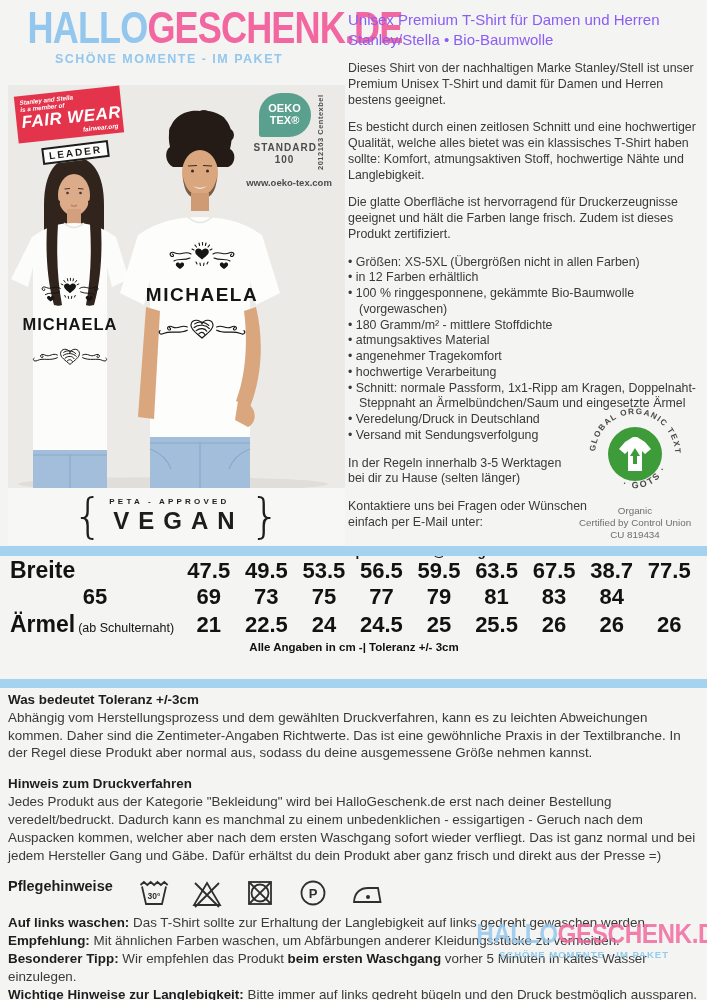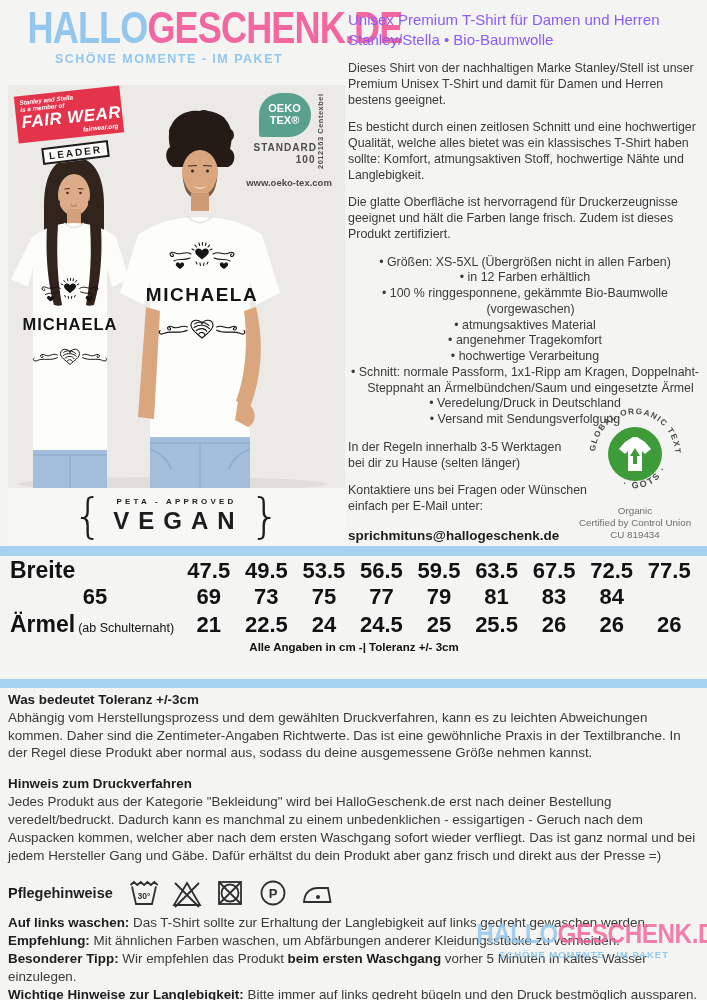--- a/index.html
+++ b/index.html
@@ -9,71 +9,71 @@
   .logo{position:absolute;left:2px;top:8px;width:334px;text-align:center;line-height:1;}
   .logo-main{display:inline-block;font-size:41px;font-weight:800;letter-spacing:-1px;
              transform:scaleX(.88) scaleY(1.08);transform-origin:center;white-space:nowrap;}
   .logo-blue{color:#93c7ee;} .logo-pink{color:#f2679f;}
   .logo-tag{margin-top:4px;font-size:12.5px;font-weight:700;letter-spacing:1.5px;color:#93c7ee;}
   
   .desc{position:absolute;left:348px;top:10px;width:354px;font-size:12.4px;line-height:1.27;color:#3a3a3a;}
   .desc .title{font-weight:400;font-size:15px;line-height:1.3;margin-bottom:12px;color:#8b5cf6;}
   .desc p{margin:0 0 12px 0;}
   .bullets{margin-bottom:12px;}
-  .bullet{padding-left:11px;text-indent:-11px;text-align:center;}
+  .bullet{padding-left:11px;text-indent:-11px;}
   .bullet::before{content:"• ";}
   .delivery,.contact{margin-bottom:12px;}
   .email{font-size:13.5px;font-weight:700;color:#1d1d1d;}
   
   .photo{position:absolute;left:8px;top:85px;width:337px;height:403px;background:#eceae7;}
   .photo svg{display:block;}
   .fairwear{position:absolute;left:8px;top:6px;width:110px;}
   .fw-box{background:#e4344b;color:#fff;transform:rotate(-6deg);width:96px;padding:3px 5px 4px 5px;}
   .fw-member{font-size:6.3px;font-style:italic;font-weight:700;line-height:1.15;}
   .fw-title{font-size:17px;font-weight:800;font-style:italic;letter-spacing:.5px;line-height:1;margin-top:1px;white-space:nowrap;}
   .fw-url{display:block;text-align:right;font-size:6.3px;font-style:italic;font-weight:700;margin-top:1px;}
   .fw-leader{display:inline-block;margin:6px 0 0 26px;transform:rotate(-7deg);background:#fdfdfb;
              border:2px solid #1c1c1c;color:#1c1c1c;font-size:10px;font-weight:800;letter-spacing:2px;
              padding:1px 5px;}
   .oeko{position:absolute;right:6px;top:8px;width:100px;text-align:center;color:#4c4c4c;}
-  .oeko-row{display:flex;align-items:flex-start;justify-content:center;gap:0;text-align:right;}
+  .oeko-row{display:flex;align-items:flex-start;justify-content:center;gap:0;}
   .oeko-left{width:62px;}
   .oeko-drop{width:52px;height:44px;margin:0 auto;background:#5aa08e;border-radius:24px 24px 24px 3px;
              display:flex;flex-direction:column;align-items:center;justify-content:center;
              color:#fff;font-weight:700;font-size:11px;line-height:1.05;}
   .oeko-standard{margin-top:5px;font-size:10px;font-weight:700;letter-spacing:1px;line-height:1.15;}
   .oeko-vert{writing-mode:vertical-rl;transform:rotate(180deg);font-size:7.5px;font-weight:700;
              letter-spacing:.5px;height:78px;}
   .oeko-url{margin-top:6px;font-size:9.5px;font-weight:700;}
   
   .vegan-strip{position:absolute;left:8px;top:488px;width:337px;height:57px;background:#f7f7f5;
                display:flex;align-items:center;justify-content:center;}
   .vegan{display:flex;align-items:center;gap:6px;color:#1d1d1d;}
   .brace{font-family:"DejaVu Sans",sans-serif;font-size:48px;font-weight:300;line-height:.8;}
-  .vegan-mid{text-align:center;}
+  .vegan-mid{text-align:left;}
   .peta{font-size:8px;font-weight:700;letter-spacing:3.2px;}
   .vegan-word{font-size:24px;font-weight:700;letter-spacing:9px;margin-top:1px;text-indent:4px;}
   
   .gots{position:absolute;left:576px;top:404px;width:118px;text-align:center;}
   .gots-lines{font-size:9.8px;line-height:1.22;color:#6e6e6e;margin-top:1px;}
   
   .bar{position:absolute;left:0;width:707px;background:#a5d3ef;}
   .bar1{top:546px;height:10px;} .bar2{top:679px;height:9px;}
   
   .sizetable{position:absolute;left:10px;top:557px;width:688px;color:#121212;}
   .strow{display:grid;grid-template-columns:170px repeat(9,1fr);align-items:baseline;height:27px;}
   .stlabel{font-size:23px;font-weight:700;}
   .stsub{font-size:12.5px;font-weight:400;margin-left:3px;}
   .stcell{font-size:22px;font-weight:700;text-align:center;}
   .stfooter{text-align:center;font-size:11.5px;font-weight:700;margin-top:3px;color:#111;}
   
   .bottom{position:absolute;left:8px;top:691px;width:692px;font-size:13.4px;line-height:1.33;color:#3a3a3a;}
   .sec-h{font-weight:700;color:#1e1e1e;}
   .sec-b{margin:0 0 13px 0;}
-  .care-row{display:flex;align-items:center;gap:11px;margin:2px 0 5px 0;}
+  .care-row{display:flex;align-items:flex-start;gap:21px;margin:2px 0 5px 0;}
   .care-label{font-size:14.5px;font-weight:700;color:#1e1e1e;margin-right:4px;}
   .note b{color:#1e1e1e;}
   
   .watermark{position:absolute;left:462px;top:921px;width:244px;text-align:center;opacity:.83;pointer-events:none;line-height:1;}
   .wm-main{display:inline-block;font-size:27px;font-weight:800;letter-spacing:-.5px;transform:scaleX(.9);white-space:nowrap;}
   .wm-tag{margin-top:2px;font-size:9.5px;font-weight:700;letter-spacing:1px;color:#7fc3ea;}
 </style>
 </head>
 <body>
 
@@ -214,20 +214,21 @@
       <div>Unisex Premium T-Shirt für Damen und Herren</div>
       <div>Stanley/Stella • Bio-Baumwolle</div>
     </div>
     <p>Dieses Shirt von der nachhaltigen Marke Stanley/Stell ist unser Premium Unisex T-Shirt und damit für Damen und Herren bestens geeignet.</p>
     <p>Es besticht durch einen zeitlosen Schnitt und eine hochwertiger Qualität, welche alles bietet was ein klassisches T-Shirt haben sollte: Komfort, atmungsaktiven Stoff, hochwertige Nähte und Langlebigkeit.</p>
     <p>Die glatte Oberfläche ist hervorragend für Druckerzeugnisse geeignet und hält die Farben lange frisch. Zudem ist dieses Produkt zertifiziert.</p>
     <div class="bullets">
       <div class="bullet">Größen: XS-5XL (Übergrößen nicht in allen Farben)</div>
       <div class="bullet">in 12 Farben erhältlich</div>
       <div class="bullet">100 % ringgesponnene, gekämmte Bio-Baumwolle (vorgewaschen)</div>
+      <div class="bullet">180 Gramm/m² - mittlere Stoffdichte</div>
       <div class="bullet">atmungsaktives Material</div>
       <div class="bullet">angenehmer Tragekomfort</div>
       <div class="bullet">hochwertige Verarbeitung</div>
       <div class="bullet">Schnitt: normale Passform, 1x1-Ripp am Kragen, Doppelnaht-Steppnaht an Ärmelbündchen/Saum und eingesetzte Ärmel</div>
       <div class="bullet">Veredelung/Druck in Deutschland</div>
       <div class="bullet">Versand mit Sendungsverfolgung</div>
     </div>
     <div class="delivery">
       <div>In der Regeln innerhalb 3-5 Werktagen</div>
       <div>bei dir zu Hause (selten länger)</div>
@@ -268,21 +269,21 @@
   <div class="sizetable">
     <div class="strow">
       <div class="stlabel">Breite</div>
       <div class="stcell">47.5</div>
       <div class="stcell">49.5</div>
       <div class="stcell">53.5</div>
       <div class="stcell">56.5</div>
       <div class="stcell">59.5</div>
       <div class="stcell">63.5</div>
       <div class="stcell">67.5</div>
-      <div class="stcell">72.5</div>
+      <div class="stcell">38.7</div>
       <div class="stcell">77.5</div>
     </div>
     <div class="strow">
       <div class="stcell">65</div>
       <div class="stcell">69</div>
       <div class="stcell">73</div>
       <div class="stcell">75</div>
       <div class="stcell">77</div>
       <div class="stcell">79</div>
       <div class="stcell">81</div>

